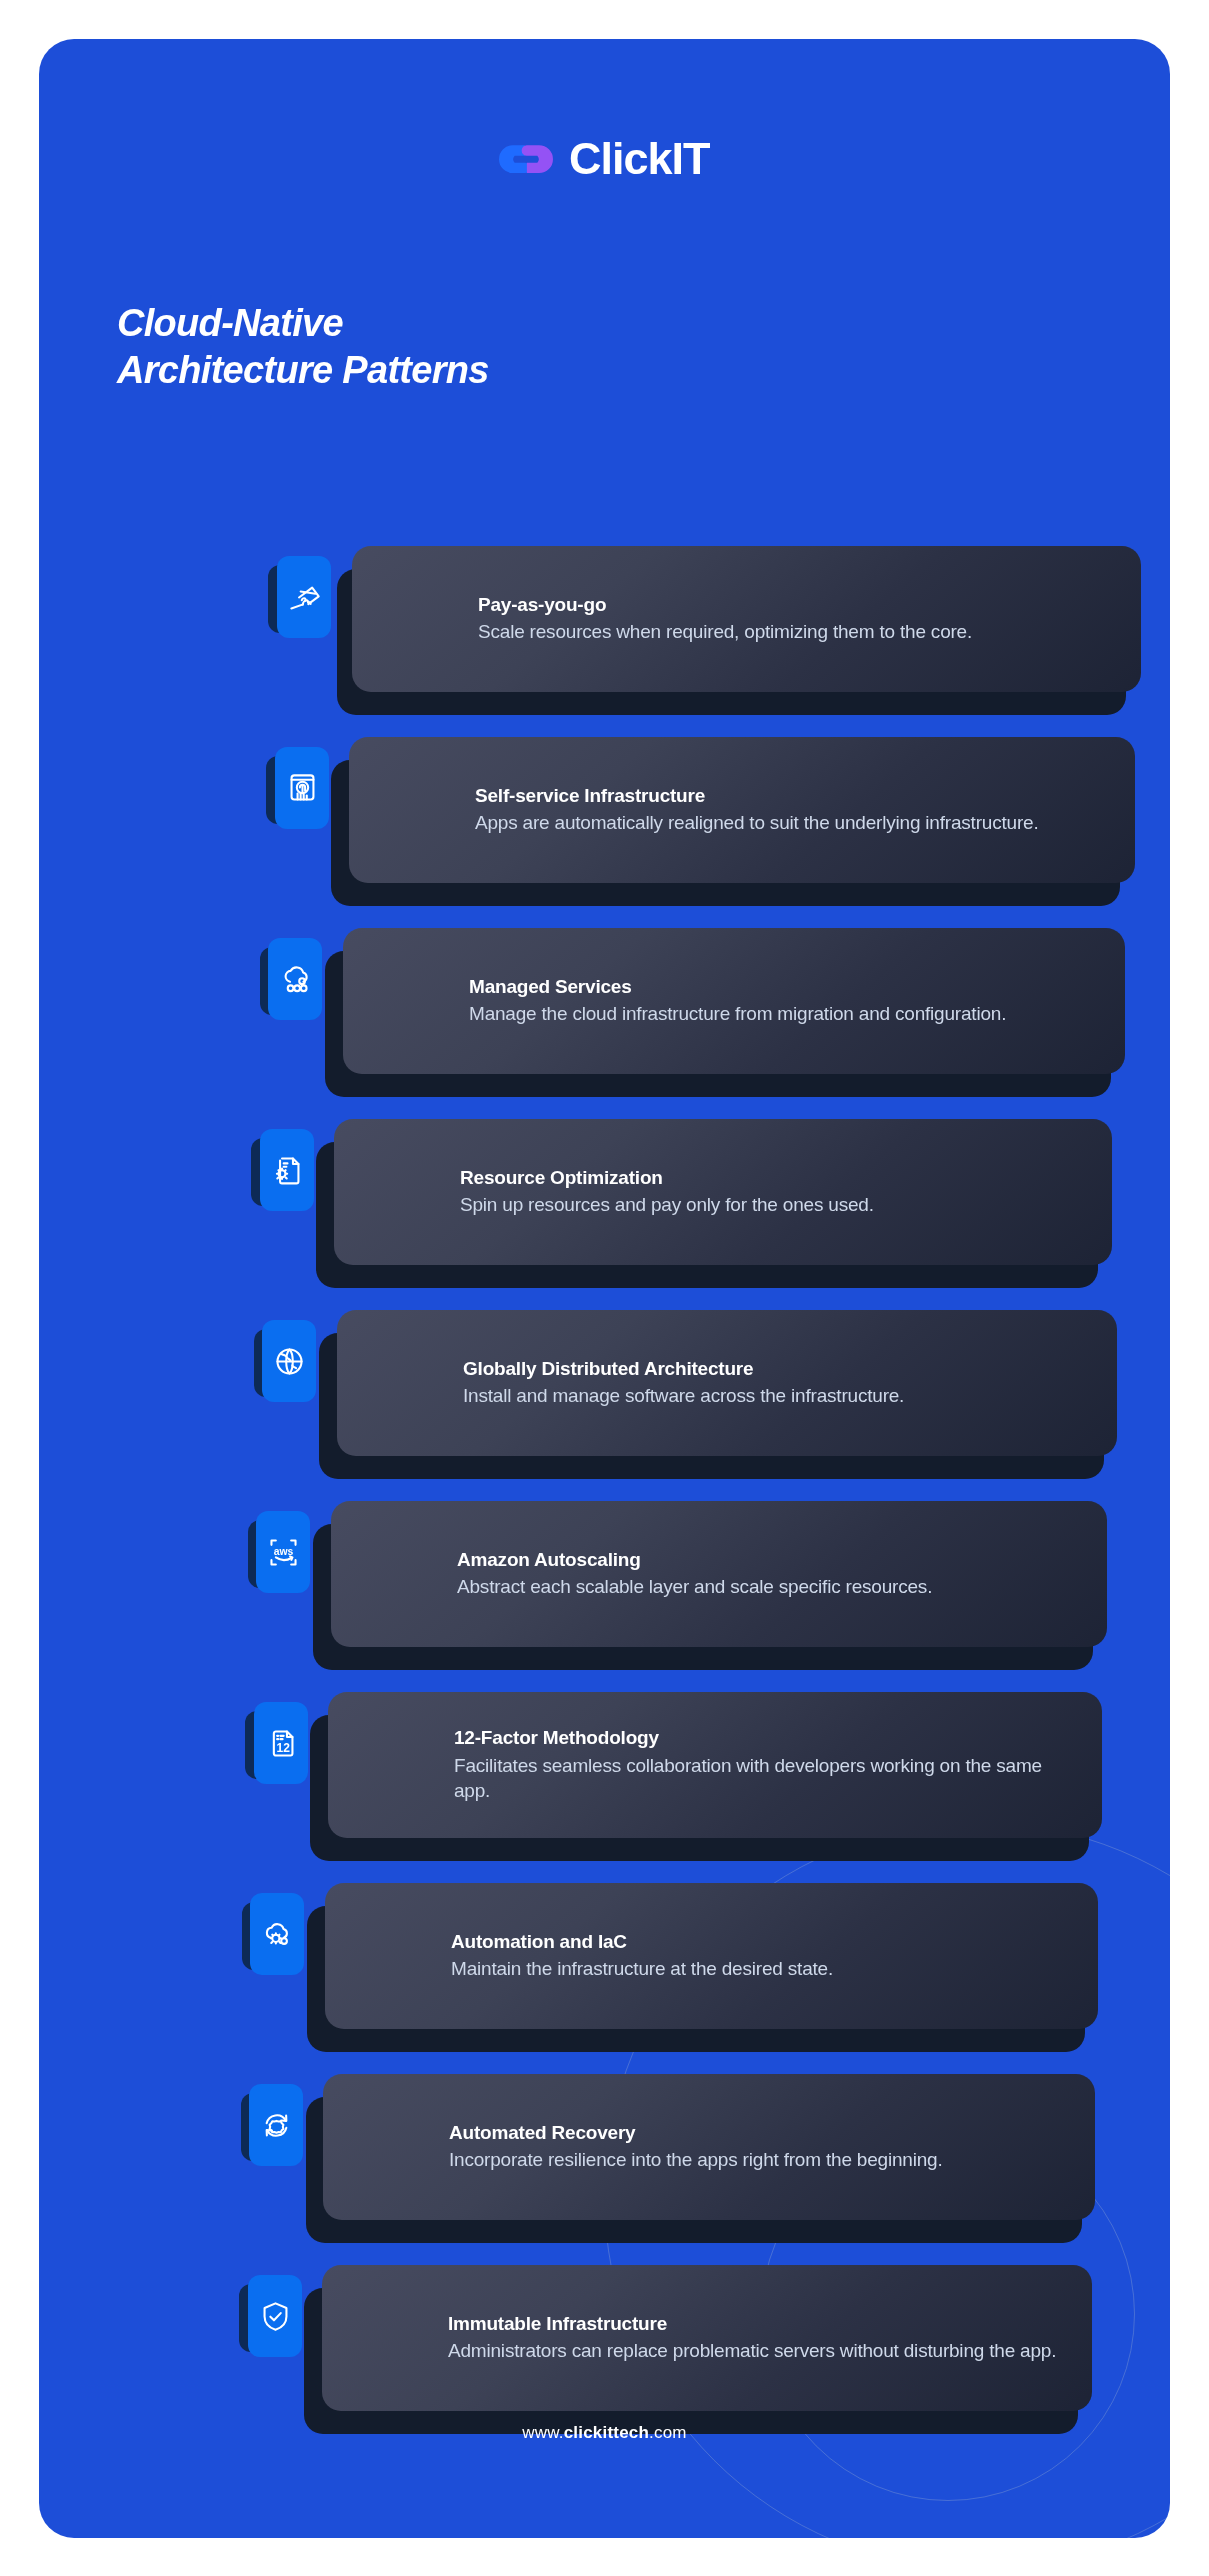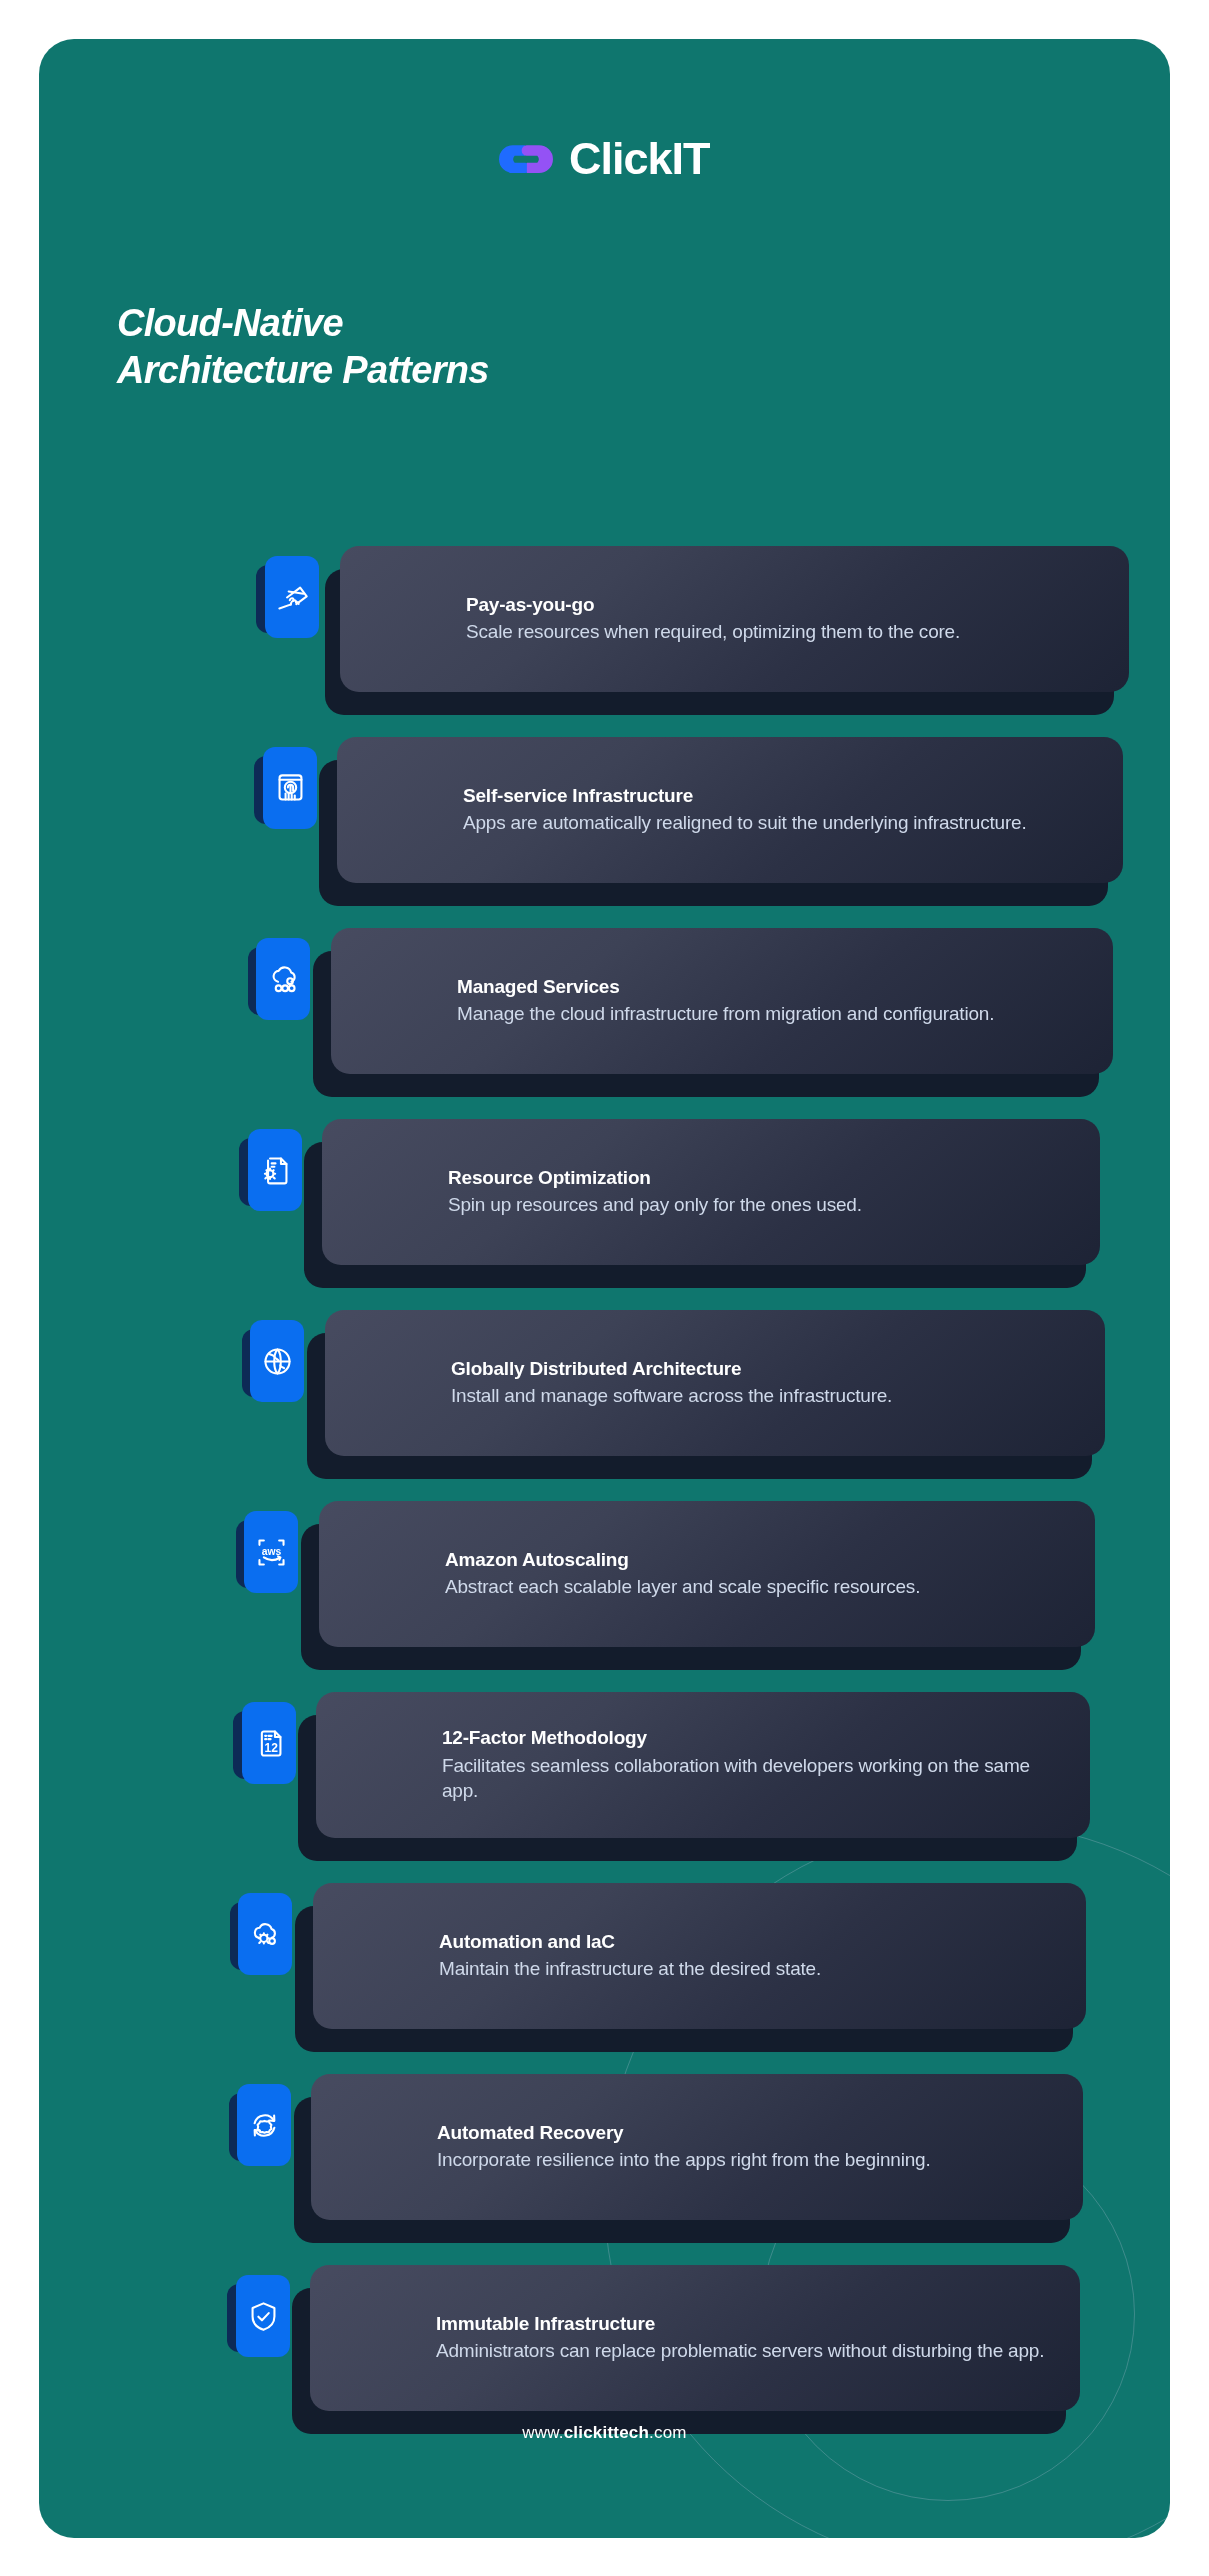--- a/index.html
+++ b/index.html
@@ -8,21 +8,21 @@
     background:#ffffff;
     font-family:"Liberation Sans", sans-serif;
     overflow:hidden;
   }
 
   
   #panel {
     position:absolute;
     left:39px; top:39px;
     width:1131px; height:2499px;
-    background:#0f766e;
+    background:#1d4ed8;
     border-radius:35px;
     overflow:hidden;
   }
 
   
   .deco-arc {
     position:absolute;
     border-radius:50%;
     border:1.4px solid rgba(173,190,210,0.30);
     pointer-events:none;
@@ -45,21 +45,21 @@
     position:absolute; left:78px; top:261px; width:974px;
     text-align:left; color:#ffffff;
     font-size:38px; font-weight:bold; line-height:1.23;
     letter-spacing:-0.7px;
     font-style:italic;
   }
   #headline .l2 { display:block; }
 
   
   #list {
-    position:absolute; left:0; top:507px; width:1131px;
+    position:absolute; left:0; top:507px; width:1131px;padding-left:12px;
   }
   .row {
     position:relative;
     height:191px;
   }
 
   
   .card-shadow {
     position:absolute;
     top:22.6px; height:146px;

